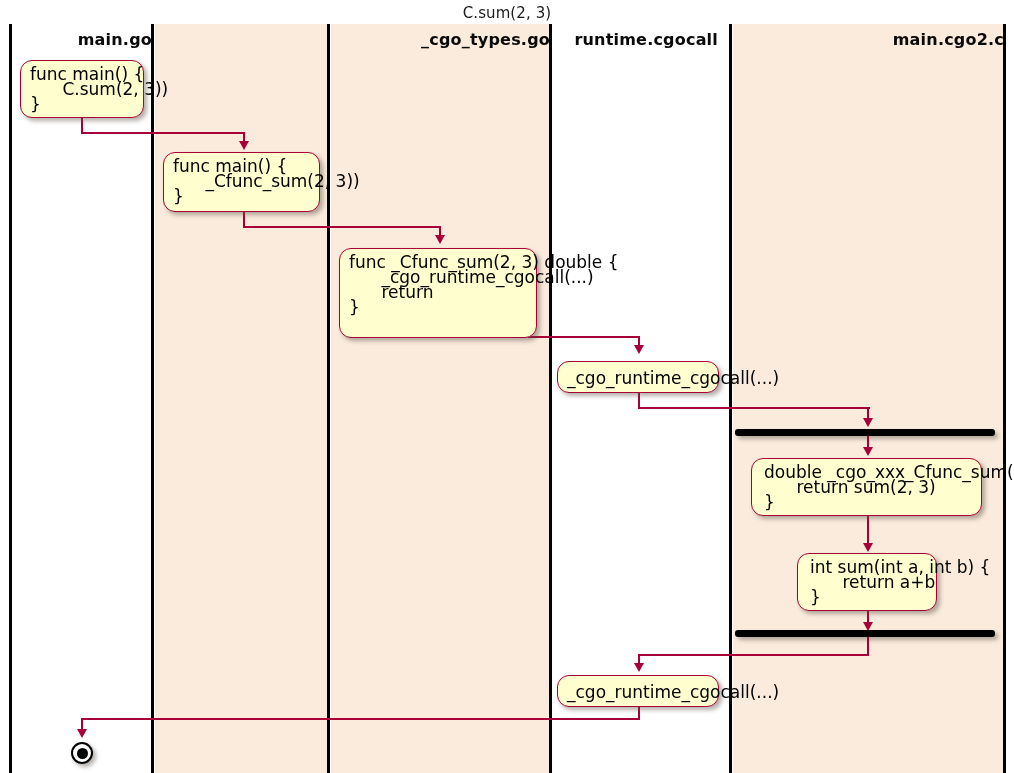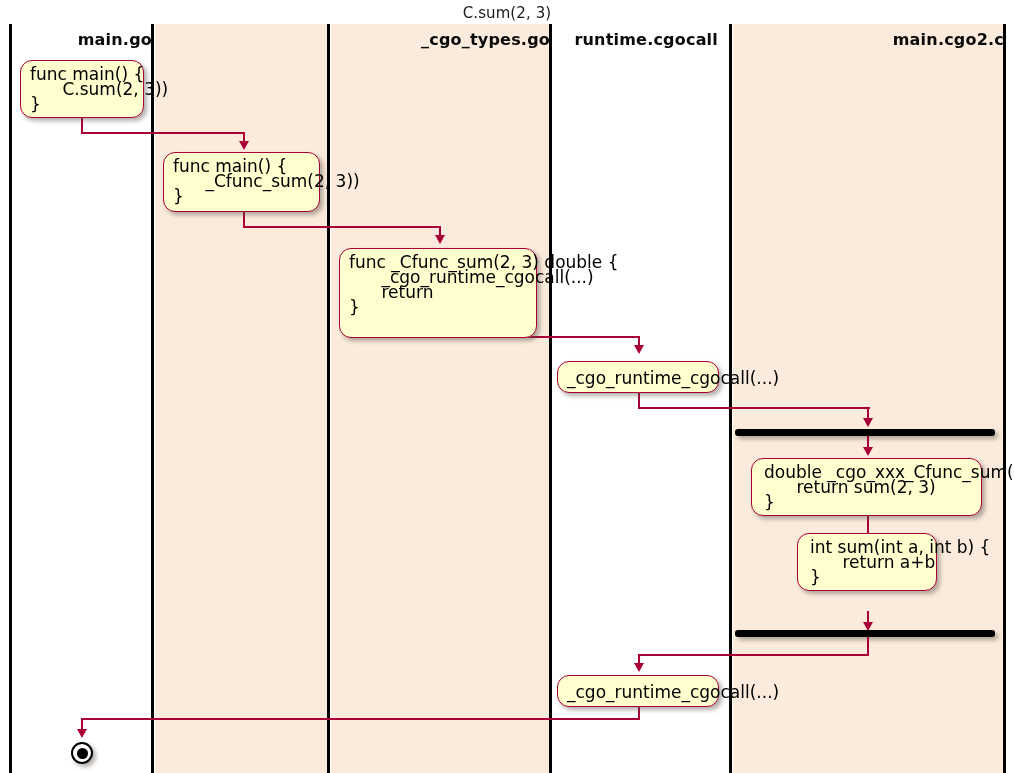--- a/index.html
+++ b/index.html
@@ -189,21 +189,21 @@
       _cgo_runtime_cgocall(...)
       return
 }</div>
 
   <div class="node center-text" style="left:557px; top:361px; width:162px; height:32px; line-height:20px;">_cgo_runtime_cgocall(...)</div>
 
   <div class="node center-text" style="left:751px; top:458px; width:231px; height:58px; text-align:left; padding-left:12px;">double _cgo_xxx_Cfunc_sum(2, 3) {
       return sum(2, 3)
 }</div>
 
-  <div class="node center-text" style="left:797px; top:533px; width:140px; height:58px; text-align:left; padding-left:12px;">int sum(int a, int b) {
+  <div class="node center-text" style="left:797px; top:553px; width:140px; height:58px; text-align:left; padding-left:12px;">int sum(int a, int b) {
       return a+b
 }</div>
 
   <div class="node center-text" style="left:557px; top:675px; width:162px; height:32px; line-height:20px;">_cgo_runtime_cgocall(...)</div>
 
   <div class="final-node" style="left:71px; top:742px;"></div>
 
 </div>
 
 </body></html>

